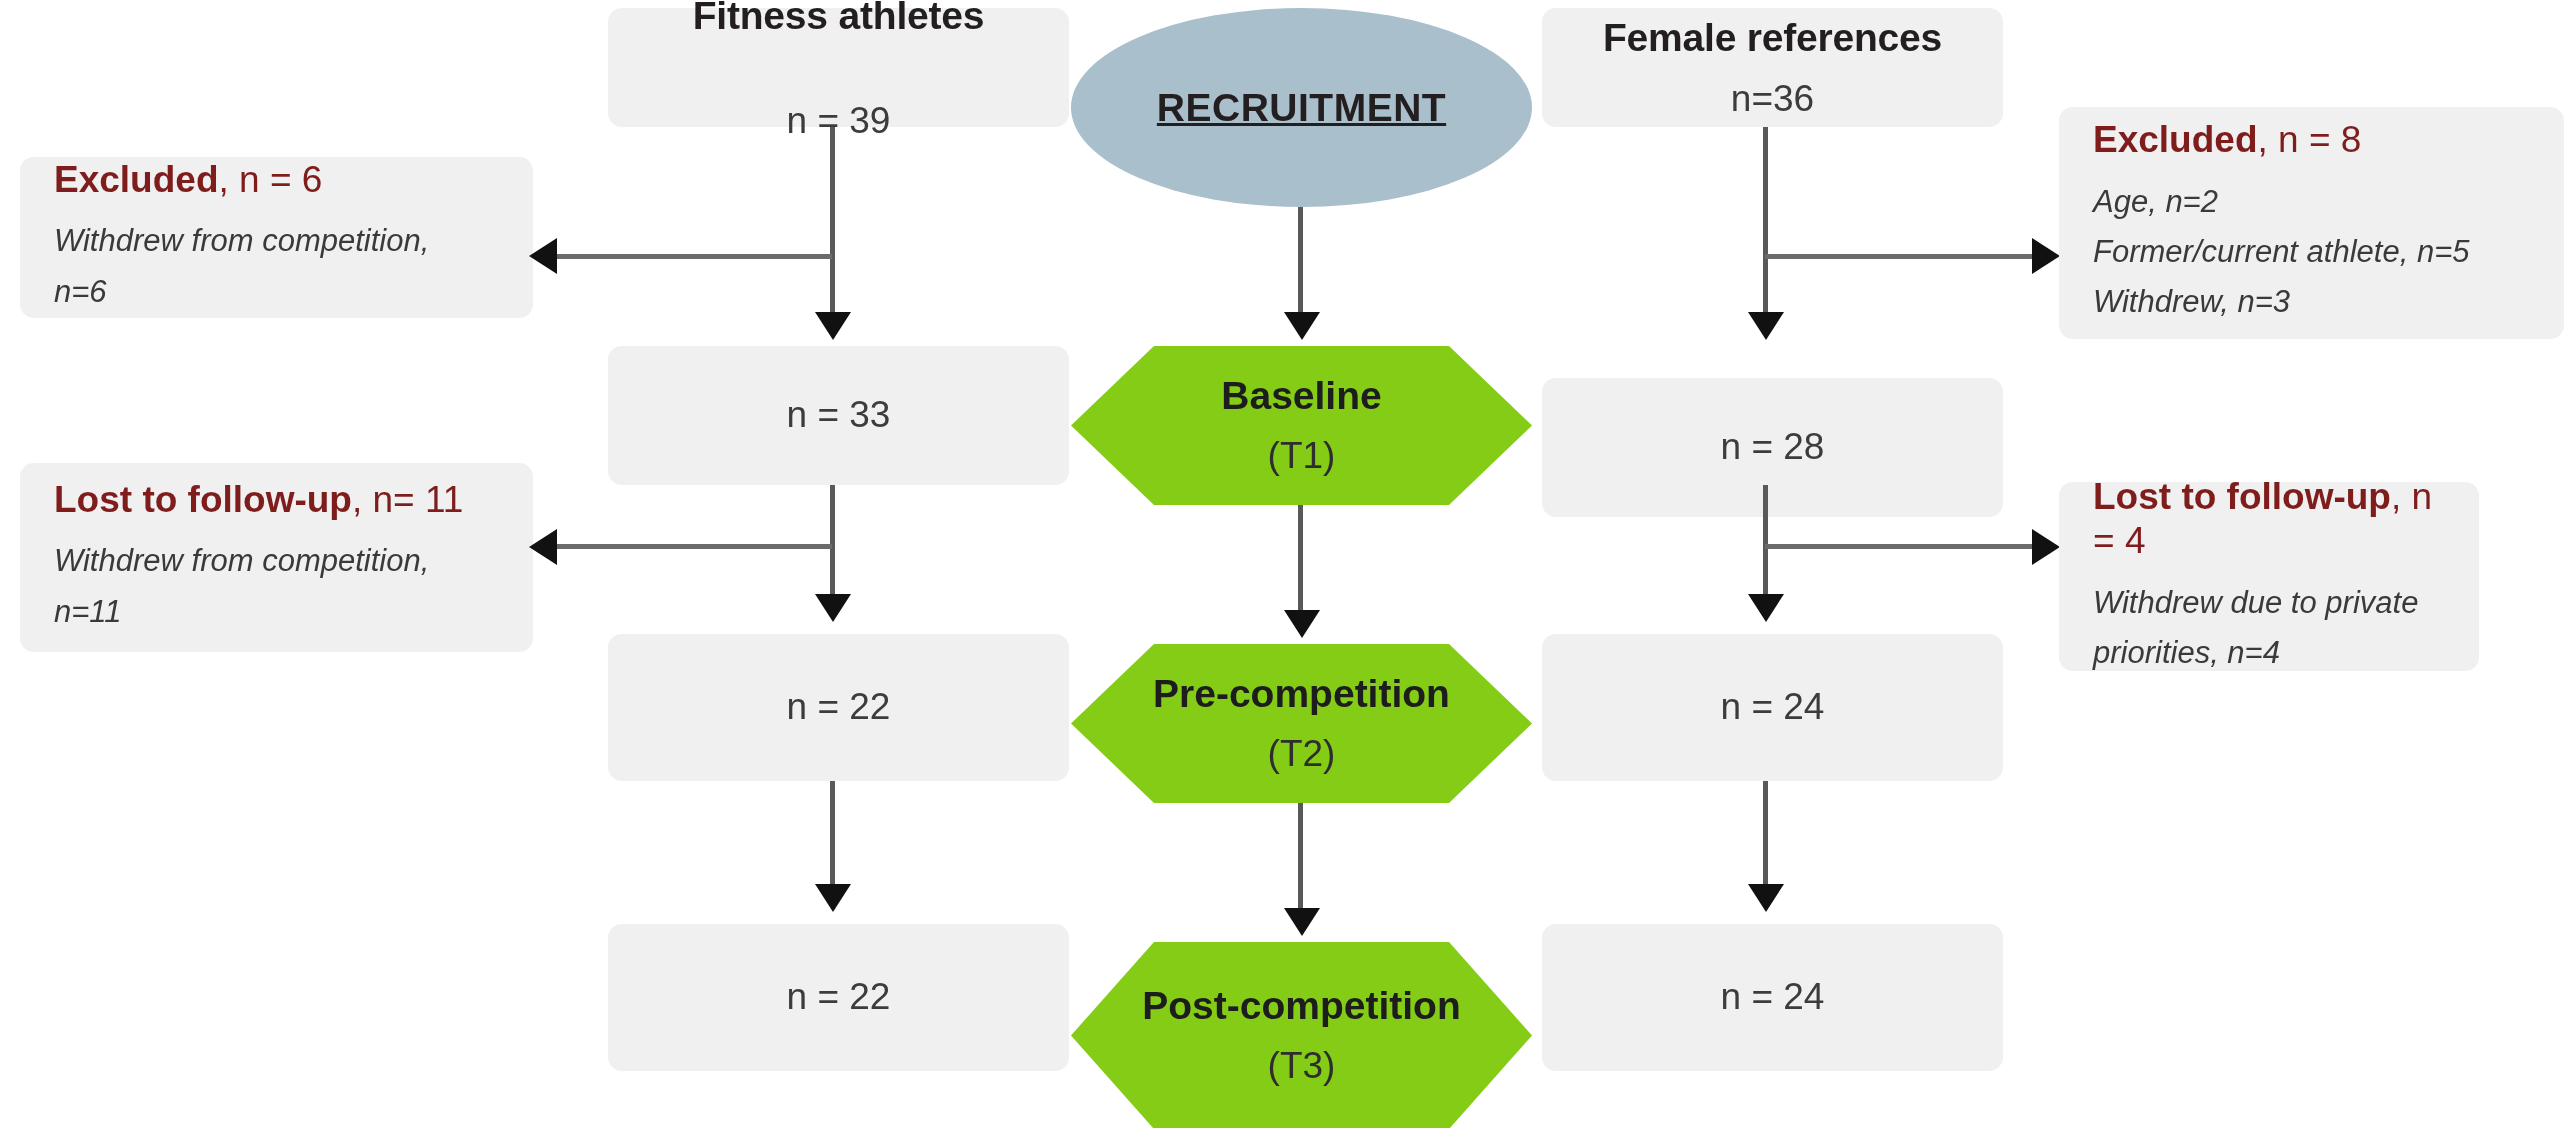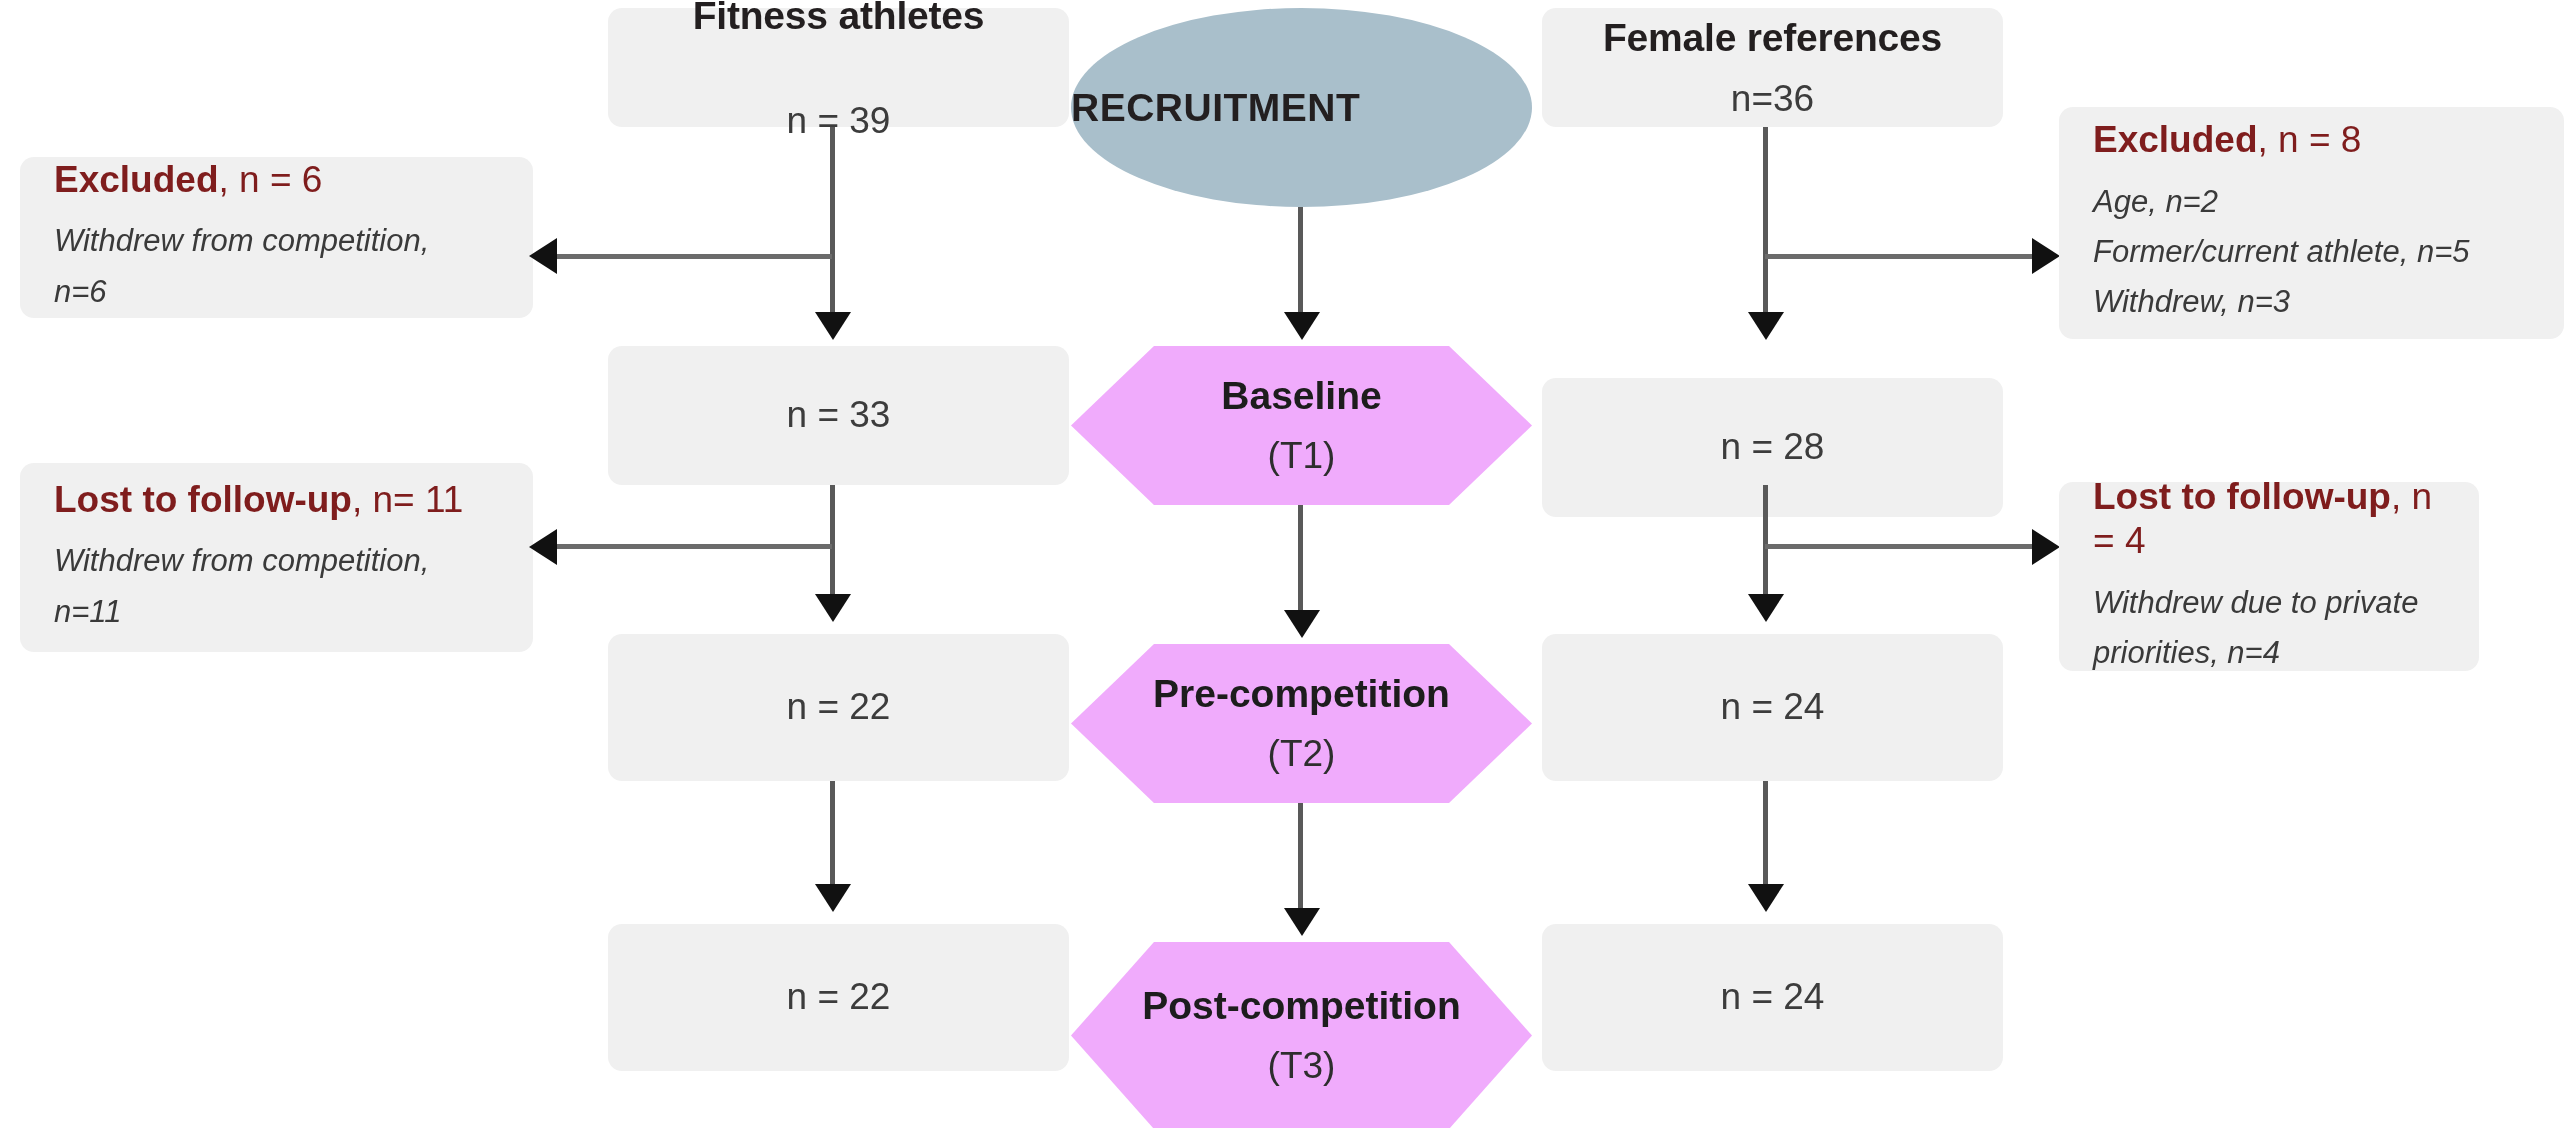--- a/index.html
+++ b/index.html
@@ -78,32 +78,34 @@
     white-space: nowrap;
   }
 
   
   .ellipse {
     position: absolute;
     background: #a9bfcb;
     border-radius: 50%;
     display: flex;
     align-items: center;
+    justify-content: center;
+    text-decoration: underline;
   }
   .ellipse .label {
     font-size: 39px;
     font-weight: 700;
     letter-spacing: 0.5px;
     color: #231f20;
   }
 
   
   .hex {
     position: absolute;
-    background: #f0abfc;
+    background: #84cc16;
     -webkit-clip-path: polygon(18% 0%, 82% 0%, 100% 50%, 82% 100%, 18% 100%, 0% 50%);
     clip-path: polygon(18% 0%, 82% 0%, 100% 50%, 82% 100%, 18% 100%, 0% 50%);
     display: flex;
     flex-direction: column;
     align-items: center;
     justify-content: center;
     text-align: center;
   }
   .hex .hex-title {
     font-size: 39px;

